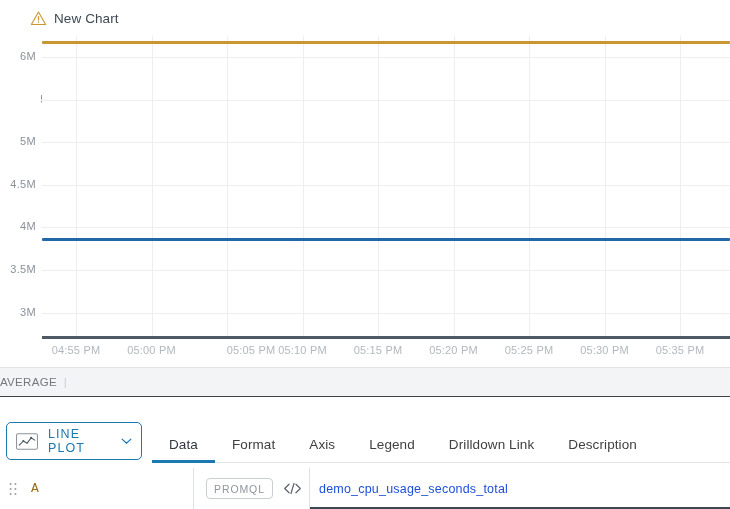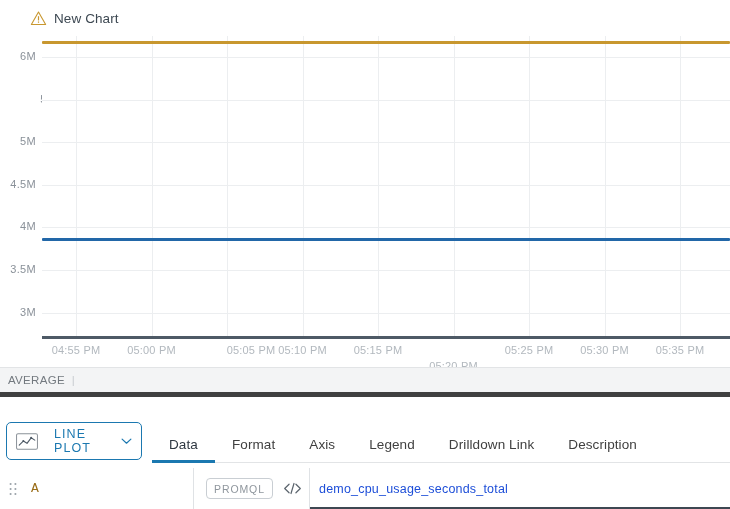--- a/index.html
+++ b/index.html
@@ -56,22 +56,22 @@
   }
   .x-tick-label {
     position: absolute; top: 344px;
     font-size: 11px; color: #b2b8be; white-space: nowrap; letter-spacing: .2px;
     transform: translateX(-50%);
   }
 
   
   #status-strip {
     position: absolute; left: 0; top: 367px; width: 730px; height: 30px;
-    background: #f3f4f5; border-top: 1px solid #e2e4e6; border-bottom: 5px solid #404040;
-    display: flex; align-items: center; padding-left: 8px;
+    background: #f3f4f5; border-top: 1px solid #e2e4e6; border-bottom: 1px solid #404040;
+    display: flex; align-items: center; padding-left: 0;
     font-size: 11.5px; color: #8f969d; text-align: right;
   }
   #status-agg { color: #73797f; letter-spacing: .3px; }
   #status-sep { margin: 0 7px; color: #c8ccd0; }
   #status-scale { color: #8f969d; }
 
   
   #gap-band {
     position: absolute; left: 0; top: 398px; width: 730px; height: 18px;
     background: #ffffff;
@@ -79,21 +79,21 @@
 
   
   #toolbar {
     position: absolute; left: 0; top: 416px; width: 730px; height: 52px;
     background: #ffffff;
   }
   #plot-type-button {
     position: absolute; left: 6px; top: 6px;
     width: 136px; height: 38px;
     border: 1px solid #1b78b0; border-radius: 5px;
-    display: flex; align-items: center; gap: 16px; padding: 0 9px;
+    display: flex; align-items: center; gap: 10px; padding: 0 9px;
     background: #ffffff; cursor: pointer;
   }
   #plot-type-icon { width: 22px; height: 17px; flex: none; display:block; }
   #plot-type-label {
     font-size: 12.5px; color: #1b78b0; letter-spacing: 1.1px; font-weight: 400;
   }
   #plot-type-chevron { width: 11px; height: 8px; margin-left: auto; flex:none; display:block; }
 
   #tab-strip {
     position: absolute; left: 152px; top: 6px; right: 0; height: 46px;
@@ -198,21 +198,21 @@
       </div>
   </div>
 
   <div id="axis-x-line"></div>
   <div id="x-axis-labels">
       <div class="x-tick-label" style="left: 76px;">04:55 PM</div>
       <div class="x-tick-label" style="left: 151.5px;">05:00 PM</div>
       <div class="x-tick-label" style="left: 227px; padding-left: 48px;">05:05 PM</div>
       <div class="x-tick-label" style="left: 302.5px;">05:10 PM</div>
       <div class="x-tick-label" style="left: 378px;">05:15 PM</div>
-      <div class="x-tick-label" style="left: 453.5px; margin-top: 16px;">05:20 PM</div>
+      <div class="x-tick-label" style="left: 453.5px;">05:20 PM</div>
       <div class="x-tick-label" style="left: 529px;">05:25 PM</div>
       <div class="x-tick-label" style="left: 604.5px;">05:30 PM</div>
       <div class="x-tick-label" style="left: 680px;">05:35 PM</div>
     </div>
 </div>
 
 <div id="status-strip">
   <span id="status-agg">AVERAGE</span>
   <span id="status-sep">|</span>
 </div>

